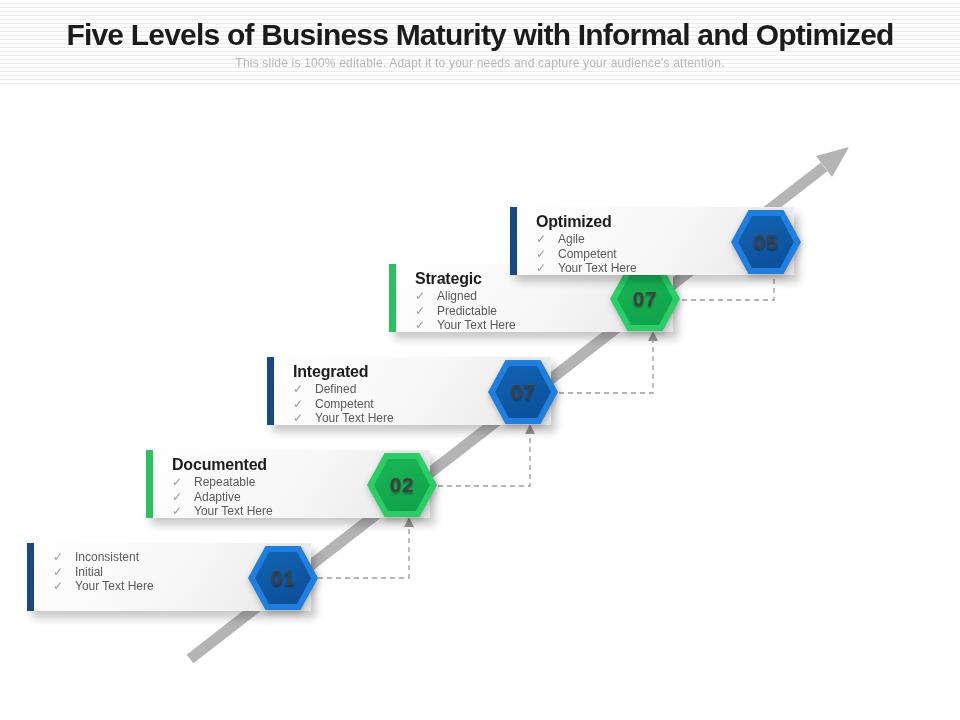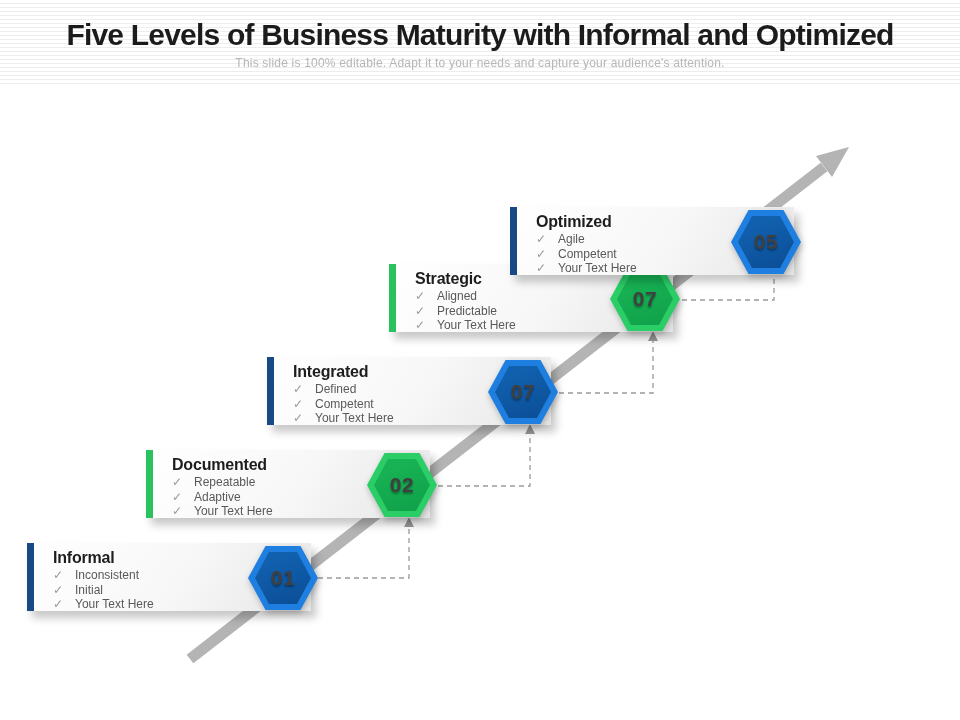--- a/index.html
+++ b/index.html
@@ -148,21 +148,20 @@
 
     <path d="M682 300 L774 300 L774 253" fill="none" stroke="#9a9a9a" stroke-width="1.3" stroke-dasharray="5 4"></path>
     <polygon points="774,243 769,253 779,253" fill="#9a9a9a"></polygon>
   </svg>
 
   <div class="levels">
       <div class="level blue" style="left: 27px; top: 543px;">
     <div class="card">
       <div class="accent"></div>
       <div class="card-content">
-        <div class="level-title">Informal</div>
         <div class="level-items">
               <div class="check-row">
                 <span class="check">✓</span>
                 <span class="check-text">Inconsistent</span>
               </div>
               <div class="check-row">
                 <span class="check">✓</span>
                 <span class="check-text">Initial</span>
               </div>
               <div class="check-row">

